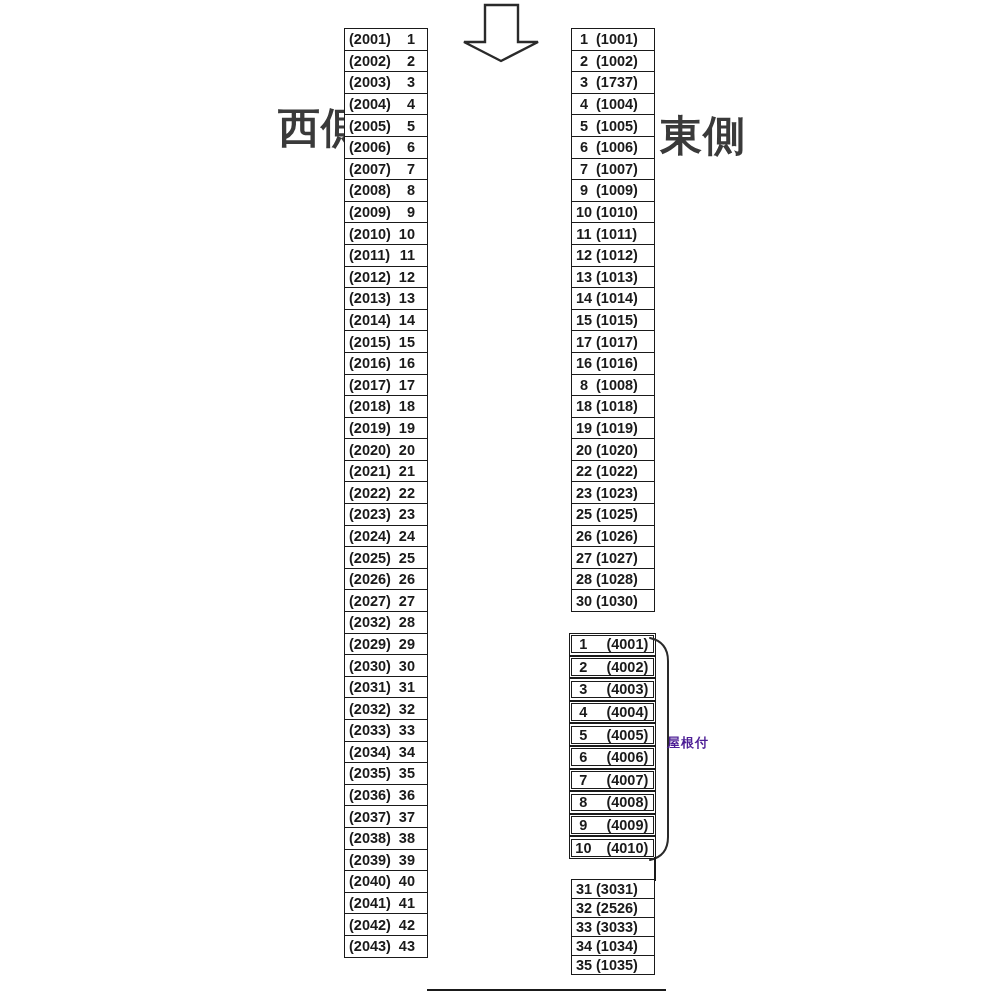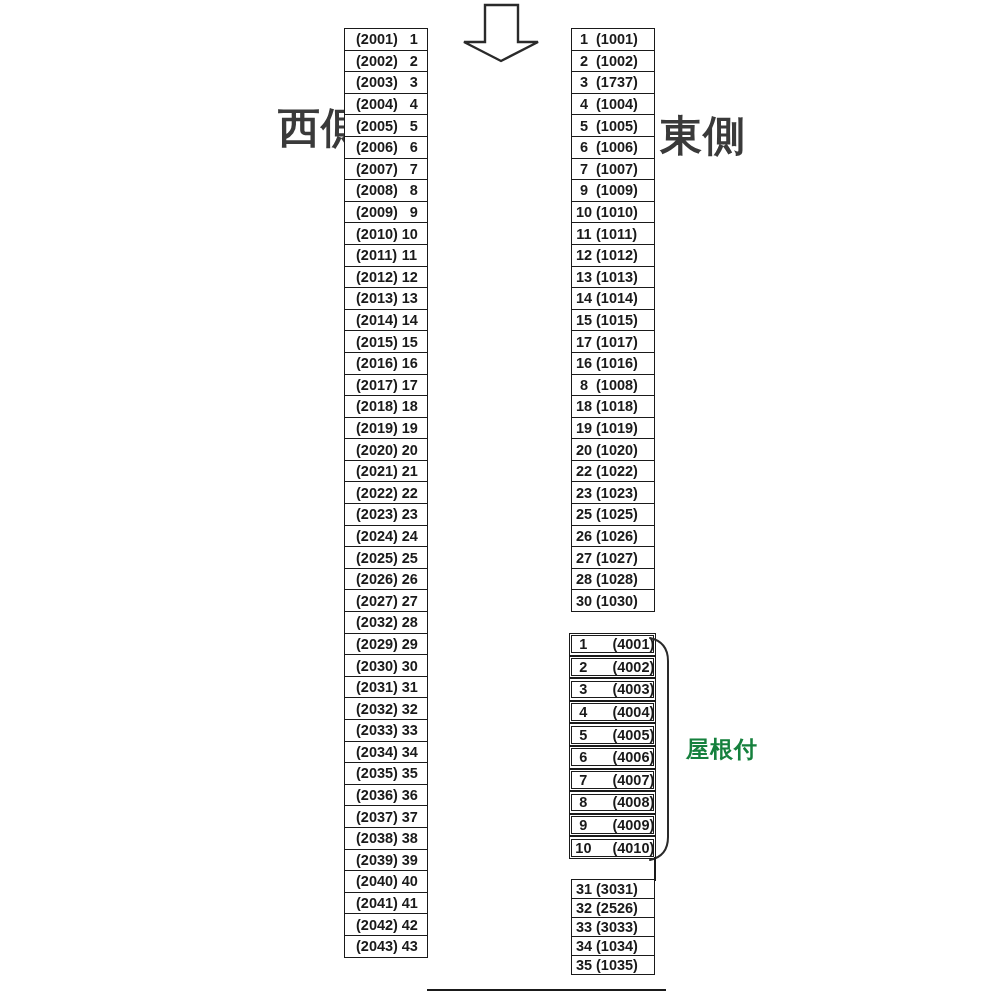--- a/index.html
+++ b/index.html
@@ -9,57 +9,57 @@
     overflow:hidden;
   }
   
   .side-label {
     position:absolute; font-size:42px; font-weight:600; color:#3a3a3a;
     line-height:1; letter-spacing:1px; white-space:nowrap;
   }
   .west-label { left:278px; top:107px; }
   .east-label { left:660px; top:107px;margin-top:8px; }
   .roof-label {
-    position:absolute; left:667px; top:734px; font-size:23px; font-weight:600;
-    color:#15803d; letter-spacing:1px; white-space:nowrap;margin-left:19px;
+    position:absolute; left:667px; top:734px; font-size:13px; font-weight:600;
+    color:#4c1d95; letter-spacing:1px; white-space:nowrap;
   }
   
   .arrow-svg { position:absolute; left:452px; top:2px; }
   
   .col {
     position:absolute; border:1.8px solid #1a1a1a; background:#fff;
     box-sizing:content-box;
   }
   .west-col { left:344px; top:28px; width:82px; }
   .east-col-top { left:571px; top:28px; width:82px; }
   .east-col-bottom { left:571px; top:879px; width:82px; }
   .row {
     display:flex; align-items:center; height:20.6px;
     border-bottom:1.8px solid #1a1a1a;
     font-size:14.5px; font-weight:700; white-space:nowrap;
   }
   .row:last-child { border-bottom:none; }
   .east-col-bottom .row { height:18px; }
-  .west-row .code { margin-left:11px; }
+  .west-row .code { margin-left:4px; }
   .west-row .num { margin-left:auto; margin-right:12px; min-width:20px; text-align:right; }
   .east-row .num { width:24px; text-align:center; flex:none; }
   .east-row .code { margin-left:0; }
   
   .col-roofed { position:absolute; left:569px; top:633px; width:87px; }
   .roof-cell {
     height:22.6px; box-sizing:border-box; border:1.5px solid #1a1a1a;
     padding:1.4px; background:#fff;
   }
   .roof-inner {
     height:100%; box-sizing:border-box; border:1.5px solid #1a1a1a;
     display:flex; align-items:center;
     font-size:14.5px; font-weight:700; white-space:nowrap;
   }
   .roof-inner .num { width:22px; text-align:center; flex:none; }
-  .roof-inner .code { margin-left:18px; }
+  .roof-inner .code { margin-left:12px; }
   
   .brace-svg { position:absolute; left:646px; top:631px; }
   
   .gap-line { position:absolute; left:653.5px; top:857px; width:2px; height:24px; background:#1a1a1a; }
   .bottom-line { position:absolute; left:427px; top:988.5px; width:239px; height:2px; background:#1a1a1a; }
 </style>
 </head>
 <body>
 
 <div class="canvas">

